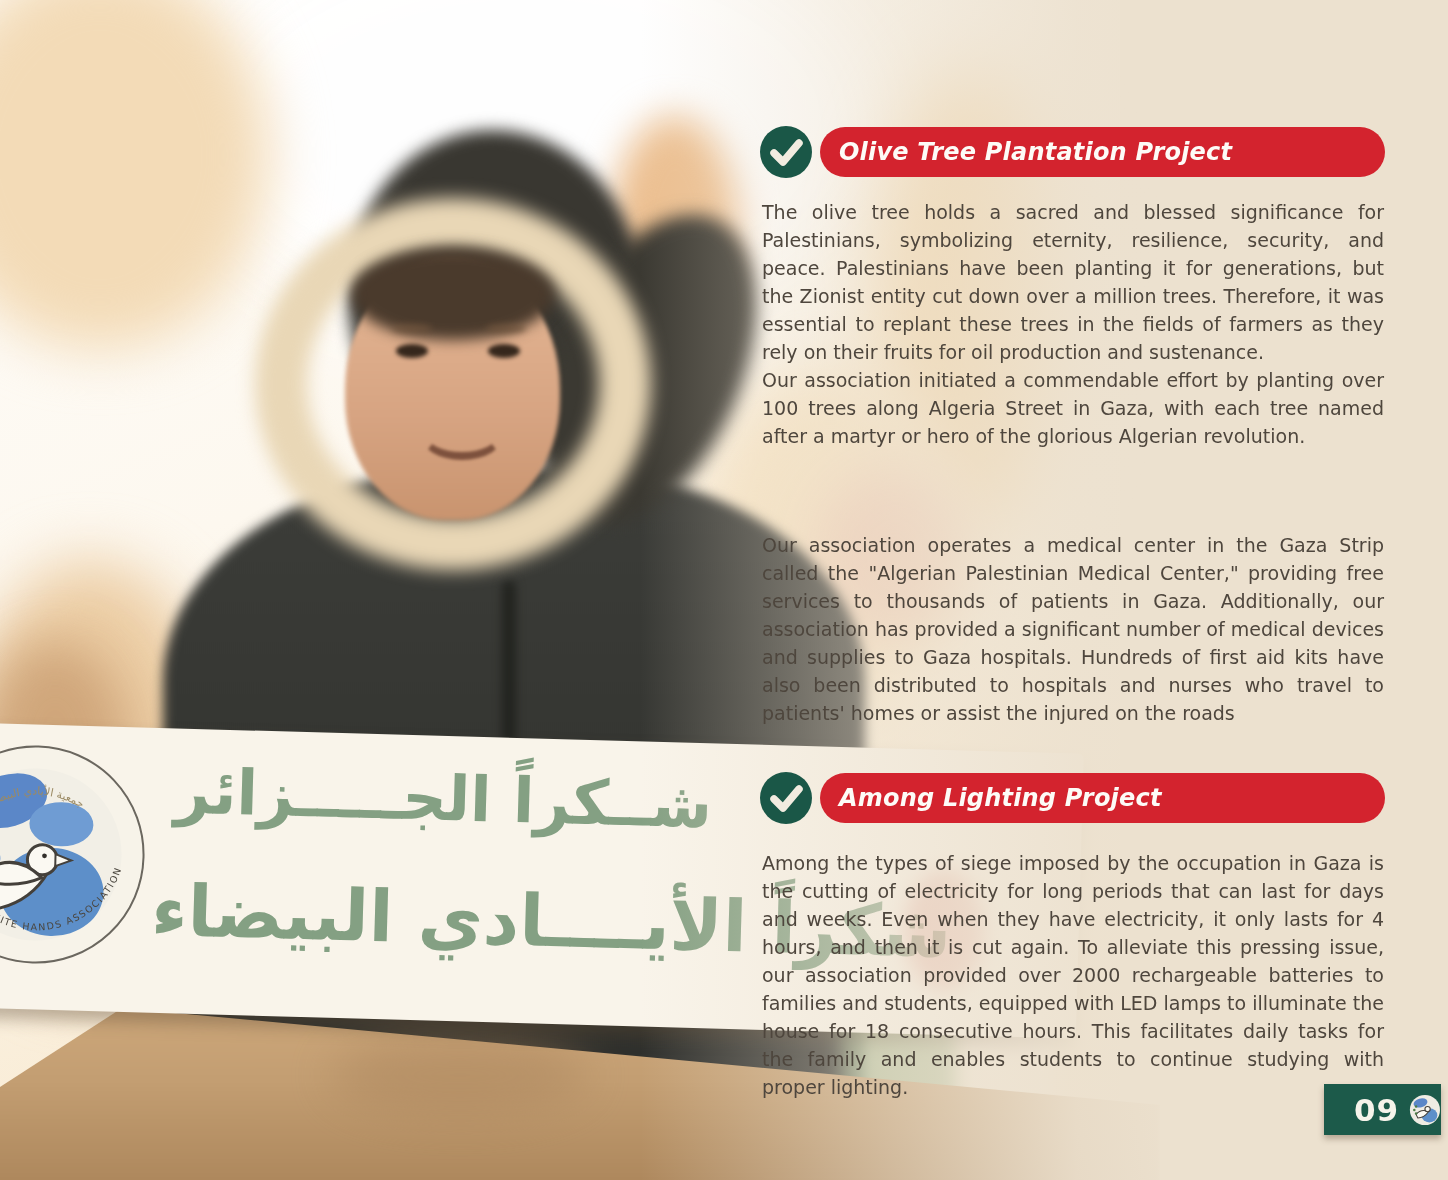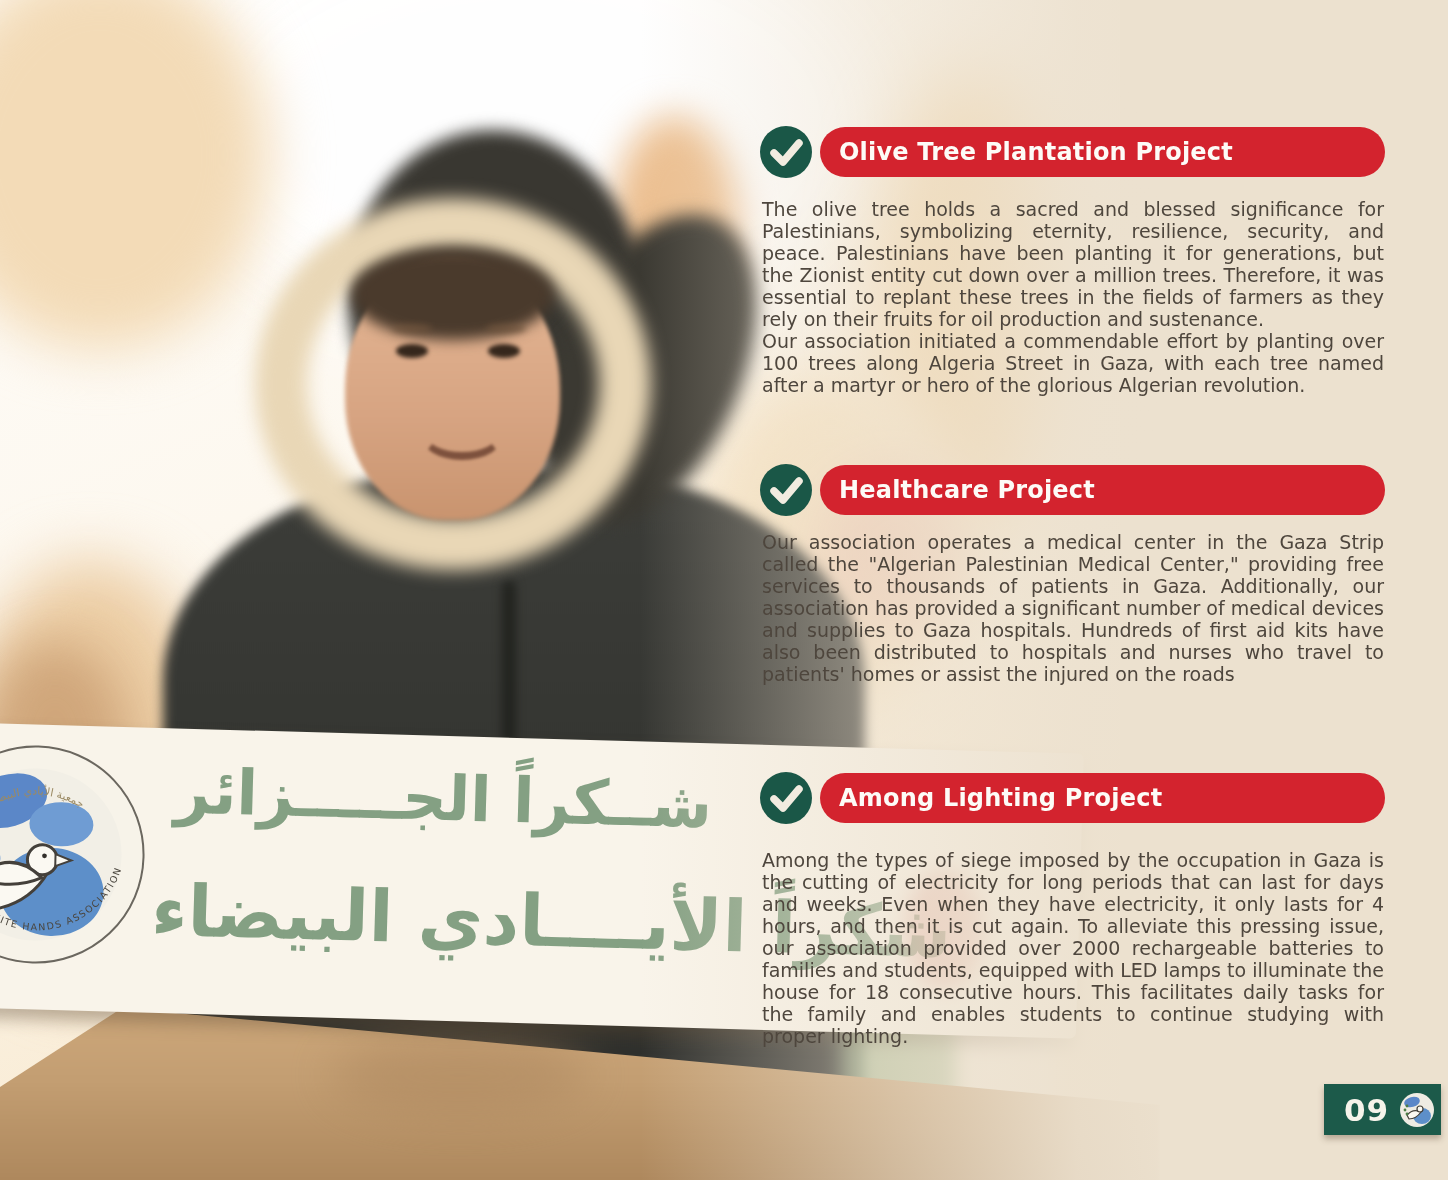--- a/index.html
+++ b/index.html
@@ -81,35 +81,35 @@
   .content{position:absolute;inset:0;z-index:10;}
   .sec-header{position:absolute;left:760px;width:628px;height:52px;}
   .check-badge{
     position:absolute;left:0;top:0;width:52px;height:52px;border-radius:50%;
     background:#1a5747;display:flex;align-items:center;justify-content:center;
   }
   .banner{
     position:absolute;left:60px;top:1px;width:565px;height:50px;background:#d3232e;
     border-radius:25px;color:#fdfbf7;font-weight:bold;font-size:24px;
     line-height:50px;padding-left:19px;box-sizing:border-box;
-    font-family:"DejaVu Sans",sans-serif;letter-spacing:.2px;
+    font-family:"DejaVu Sans",sans-serif;letter-spacing:.2px;font-style:italic;
   }
   .h1{top:126px;} .h2{top:464px;} .h3{top:772px;}
   .para{
     position:absolute;left:762px;width:622px;
-    font-size:19px;line-height:22px;color:#4e463d;text-align:justify;
+    font-size:19px;line-height:28px;color:#4e463d;text-align:justify;
     white-space:pre-line;font-family:"DejaVu Sans",sans-serif;
   }
   .p1{top:198px;} .p2{top:531px;} .p3{top:849px;}
   
   .page-badge{
     position:absolute;left:1324px;top:1084px;width:117px;height:51px;background:#1c5a4a;
     z-index:11;display:flex;align-items:center;box-shadow:0 4px 6px rgba(80,60,40,.35);
   }
-  .page-num{color:#f6f3ea;font-weight:bold;font-size:31px;padding-left:20px;font-family:"DejaVu Sans",sans-serif;letter-spacing:1px;}
+  .page-num{color:#f6f3ea;font-weight:bold;font-size:31px;padding-left:30px;font-family:"DejaVu Sans",sans-serif;letter-spacing:1px;}
   .badge-logo{margin-left:10px;}
 </style>
 </head>
 <body>
 
 <div class="page">
 
   <div class="photo">
     <div class="photo-base"></div>
     <div class="blob b-white-top"></div>
@@ -179,28 +179,20 @@
       <div class="check-badge">
         <svg width="52" height="52" viewBox="0 0 52 52">
           <path d="M14 27 L23 36 L39 17" fill="none" stroke="#f2ece0" stroke-width="7.5" stroke-linecap="round" stroke-linejoin="round"></path>
         </svg>
       </div>
       <div class="banner">Olive Tree Plantation Project</div>
     </div>
     <div class="para p1">The olive tree holds a sacred and blessed significance for Palestinians, symbolizing eternity, resilience, security, and peace. Palestinians have been planting it for generations, but the Zionist entity cut down over a million trees. Therefore, it was essential to replant these trees in the fields of farmers as they rely on their fruits for oil production and sustenance.
 Our association initiated a commendable effort by planting over 100 trees along Algeria Street in Gaza, with each tree named after a martyr or hero of the glorious Algerian revolution.</div>
 
-    <div class="sec-header h2">
-      <div class="check-badge">
-        <svg width="52" height="52" viewBox="0 0 52 52">
-          <path d="M14 27 L23 36 L39 17" fill="none" stroke="#f2ece0" stroke-width="7.5" stroke-linecap="round" stroke-linejoin="round"></path>
-        </svg>
-      </div>
-      <div class="banner">Healthcare Project</div>
-    </div>
     <div class="para p2">Our association operates a medical center in the Gaza Strip called the "Algerian Palestinian Medical Center," providing free services to thousands of patients in Gaza. Additionally, our association has provided a significant number of medical devices and supplies to Gaza hospitals. Hundreds of first aid kits have also been distributed to hospitals and nurses who travel to patients' homes or assist the injured on the roads</div>
 
     <div class="sec-header h3">
       <div class="check-badge">
         <svg width="52" height="52" viewBox="0 0 52 52">
           <path d="M14 27 L23 36 L39 17" fill="none" stroke="#f2ece0" stroke-width="7.5" stroke-linecap="round" stroke-linejoin="round"></path>
         </svg>
       </div>
       <div class="banner">Among Lighting Project</div>
     </div>

